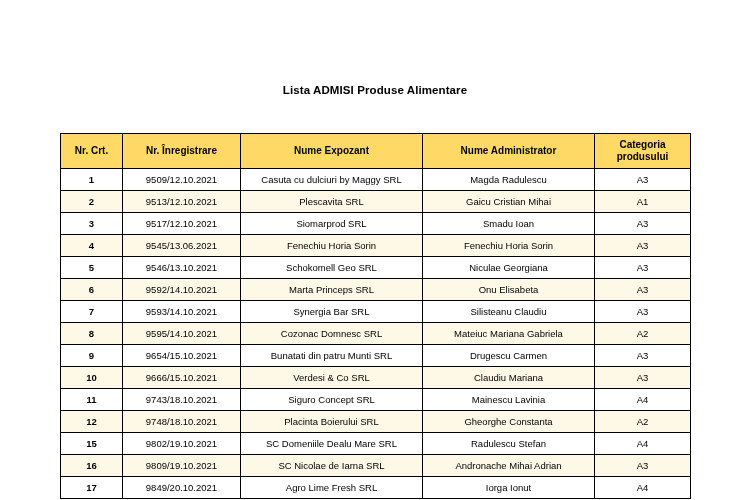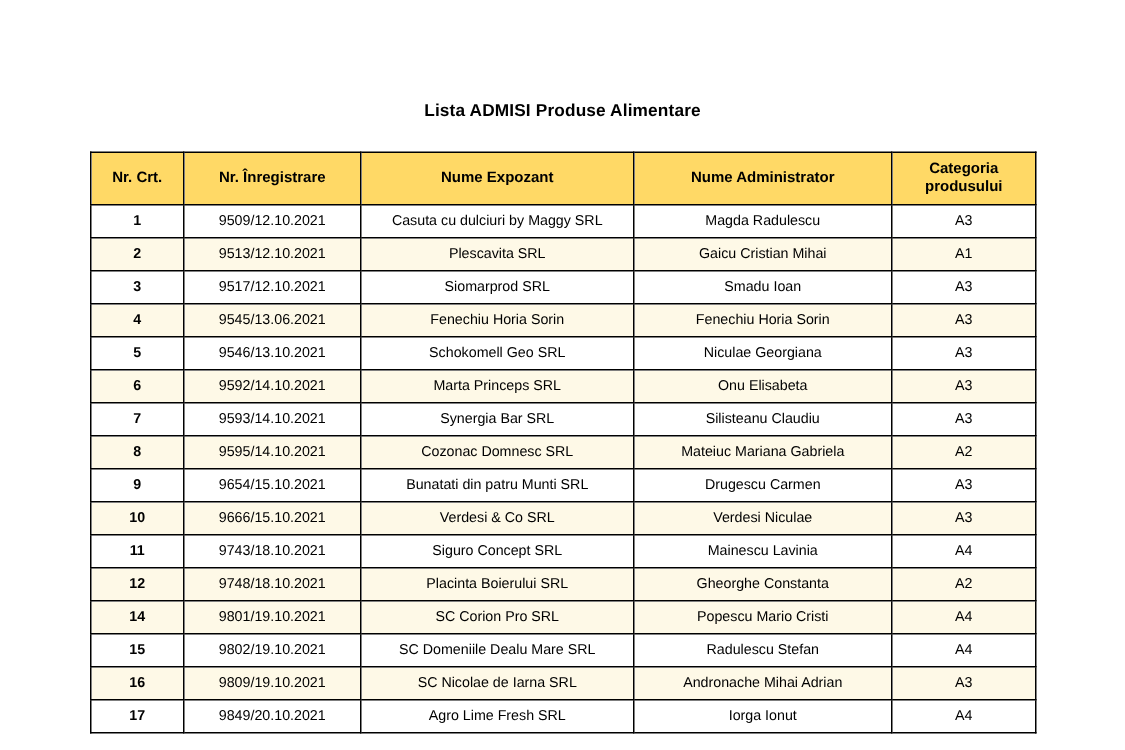--- a/index.html
+++ b/index.html
@@ -19,21 +19,21 @@
     width: 750px;
     height: 500px;
     background: #ffffff;
     box-sizing: border-box;
   }
   .doc-title {
     text-align: center;
     font-size: 11.5px;
     font-weight: bold;
     color: #000000;
-    margin: 0;
+    margin: 16px;
     padding-top: 68px;
     letter-spacing: 0.1px;
   }
   .table-wrap {
     margin: 0 auto;
     padding-top: 21px;
     width: 630px;
   }
   table.listing {
     border-collapse: collapse;
@@ -162,44 +162,37 @@
             <td class="col-nr">9</td>
             <td class="col-reg">9654/15.10.2021</td>
             <td class="col-exp">Bunatati din patru Munti SRL</td>
             <td class="col-adm">Drugescu Carmen</td>
             <td class="col-cat">A3</td>
           </tr>
           <tr class="row-alt">
             <td class="col-nr">10</td>
             <td class="col-reg">9666/15.10.2021</td>
             <td class="col-exp">Verdesi &amp; Co SRL</td>
-            <td class="col-adm">Verdesi Niculae</td>
+            <td class="col-adm">Claudiu Mariana</td>
             <td class="col-cat">A3</td>
           </tr>
           <tr class="row-plain">
             <td class="col-nr">11</td>
             <td class="col-reg">9743/18.10.2021</td>
             <td class="col-exp">Siguro Concept SRL</td>
             <td class="col-adm">Mainescu Lavinia</td>
             <td class="col-cat">A4</td>
           </tr>
           <tr class="row-alt">
             <td class="col-nr">12</td>
             <td class="col-reg">9748/18.10.2021</td>
             <td class="col-exp">Placinta Boierului SRL</td>
             <td class="col-adm">Gheorghe Constanta</td>
             <td class="col-cat">A2</td>
           </tr>
-          <tr class="row-alt">
-            <td class="col-nr">14</td>
-            <td class="col-reg">9801/19.10.2021</td>
-            <td class="col-exp">SC Corion Pro SRL</td>
-            <td class="col-adm">Popescu Mario Cristi</td>
-            <td class="col-cat">A4</td>
-          </tr>
           <tr class="row-plain">
             <td class="col-nr">15</td>
             <td class="col-reg">9802/19.10.2021</td>
             <td class="col-exp">SC Domeniile Dealu Mare SRL</td>
             <td class="col-adm">Radulescu Stefan</td>
             <td class="col-cat">A4</td>
           </tr>
           <tr class="row-alt">
             <td class="col-nr">16</td>
             <td class="col-reg">9809/19.10.2021</td>

